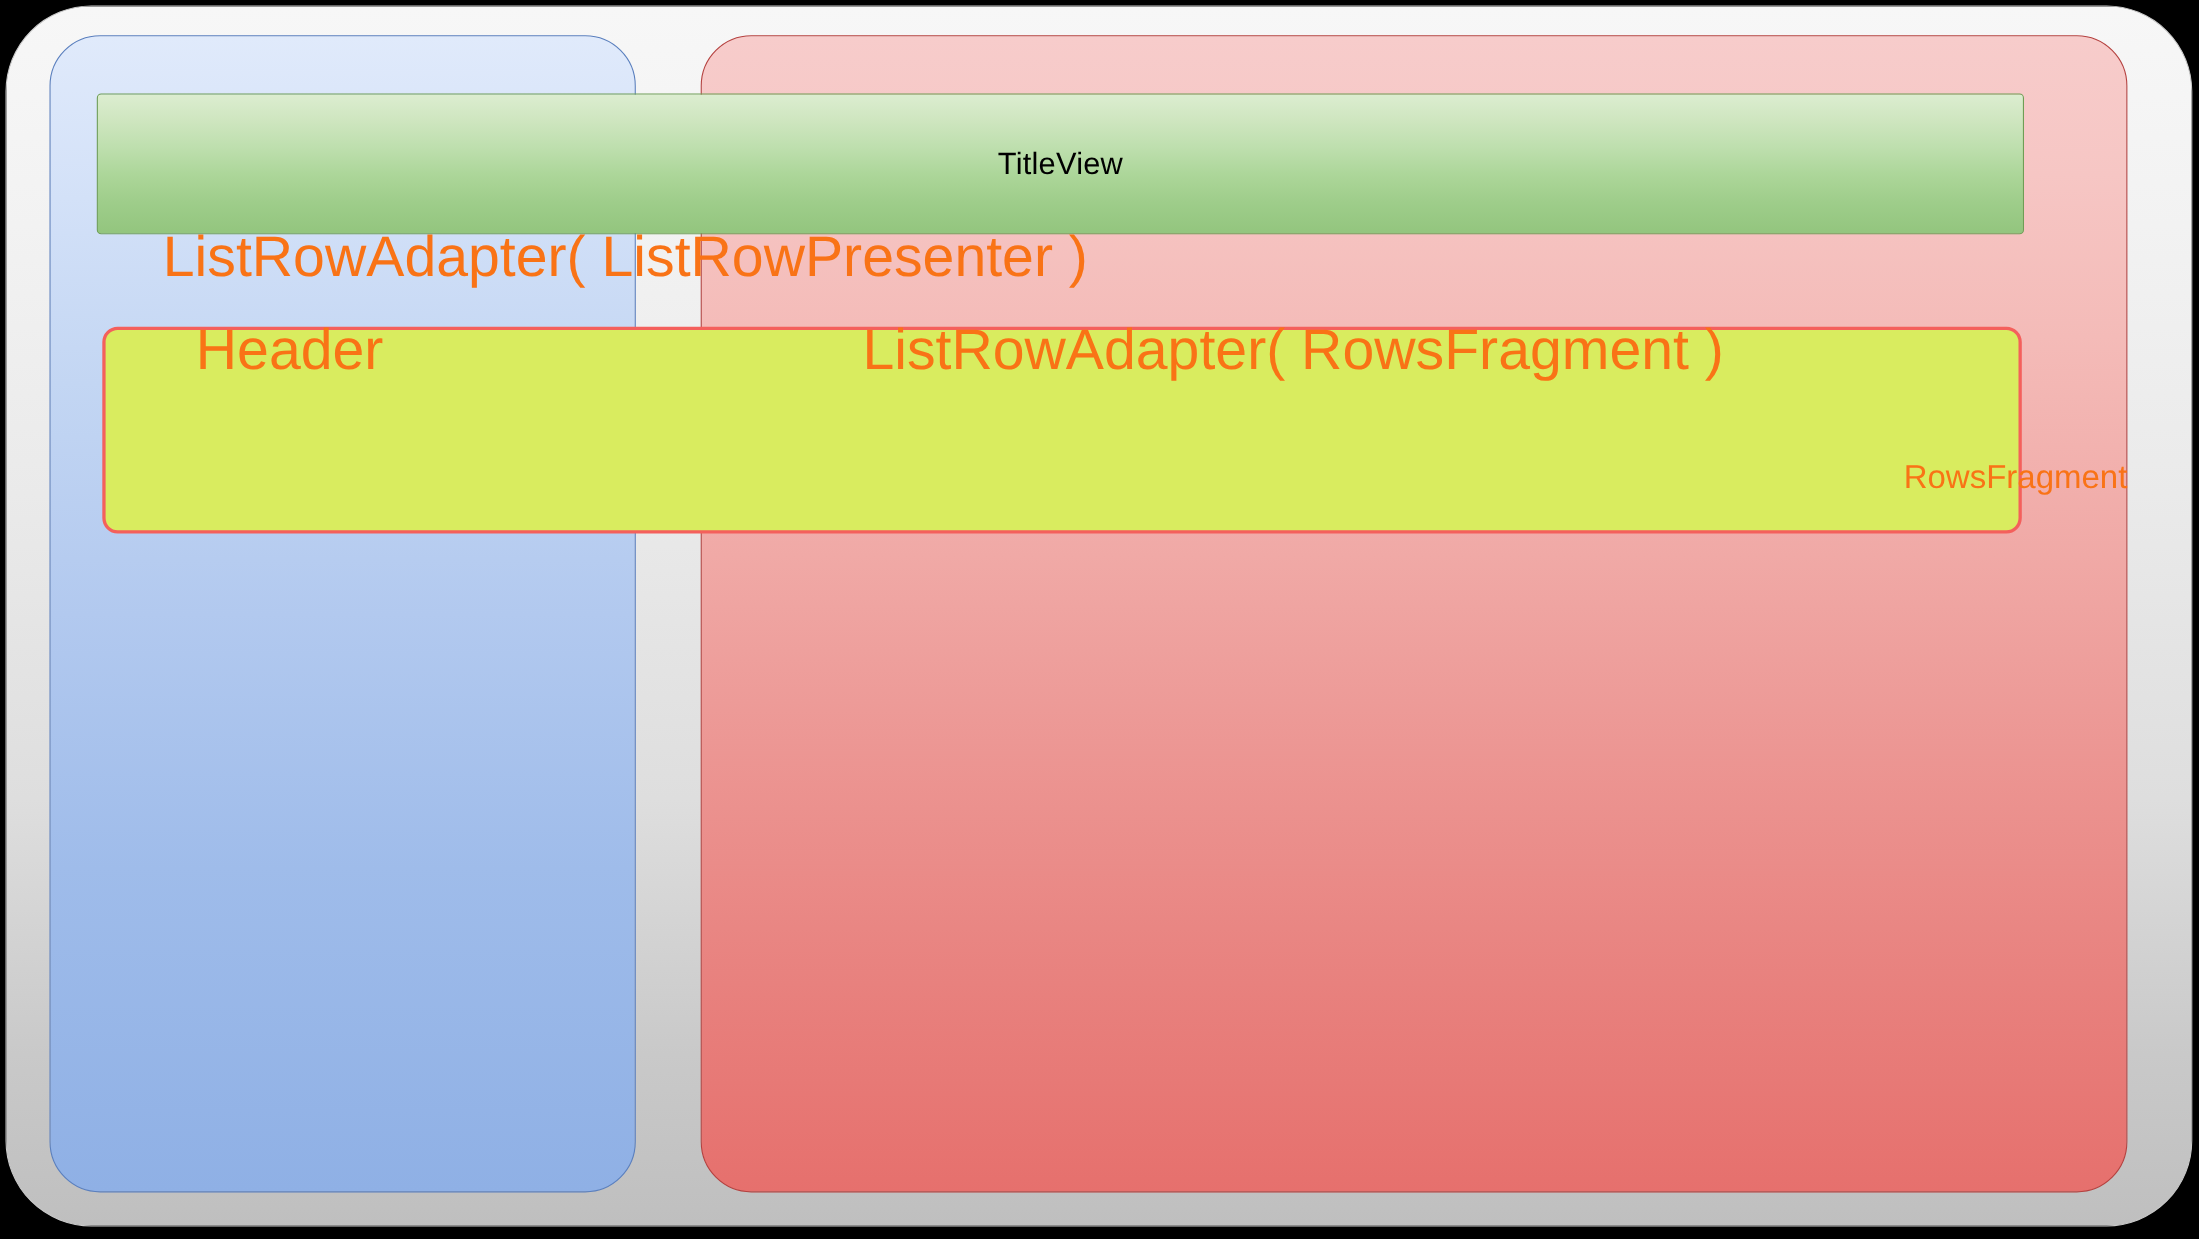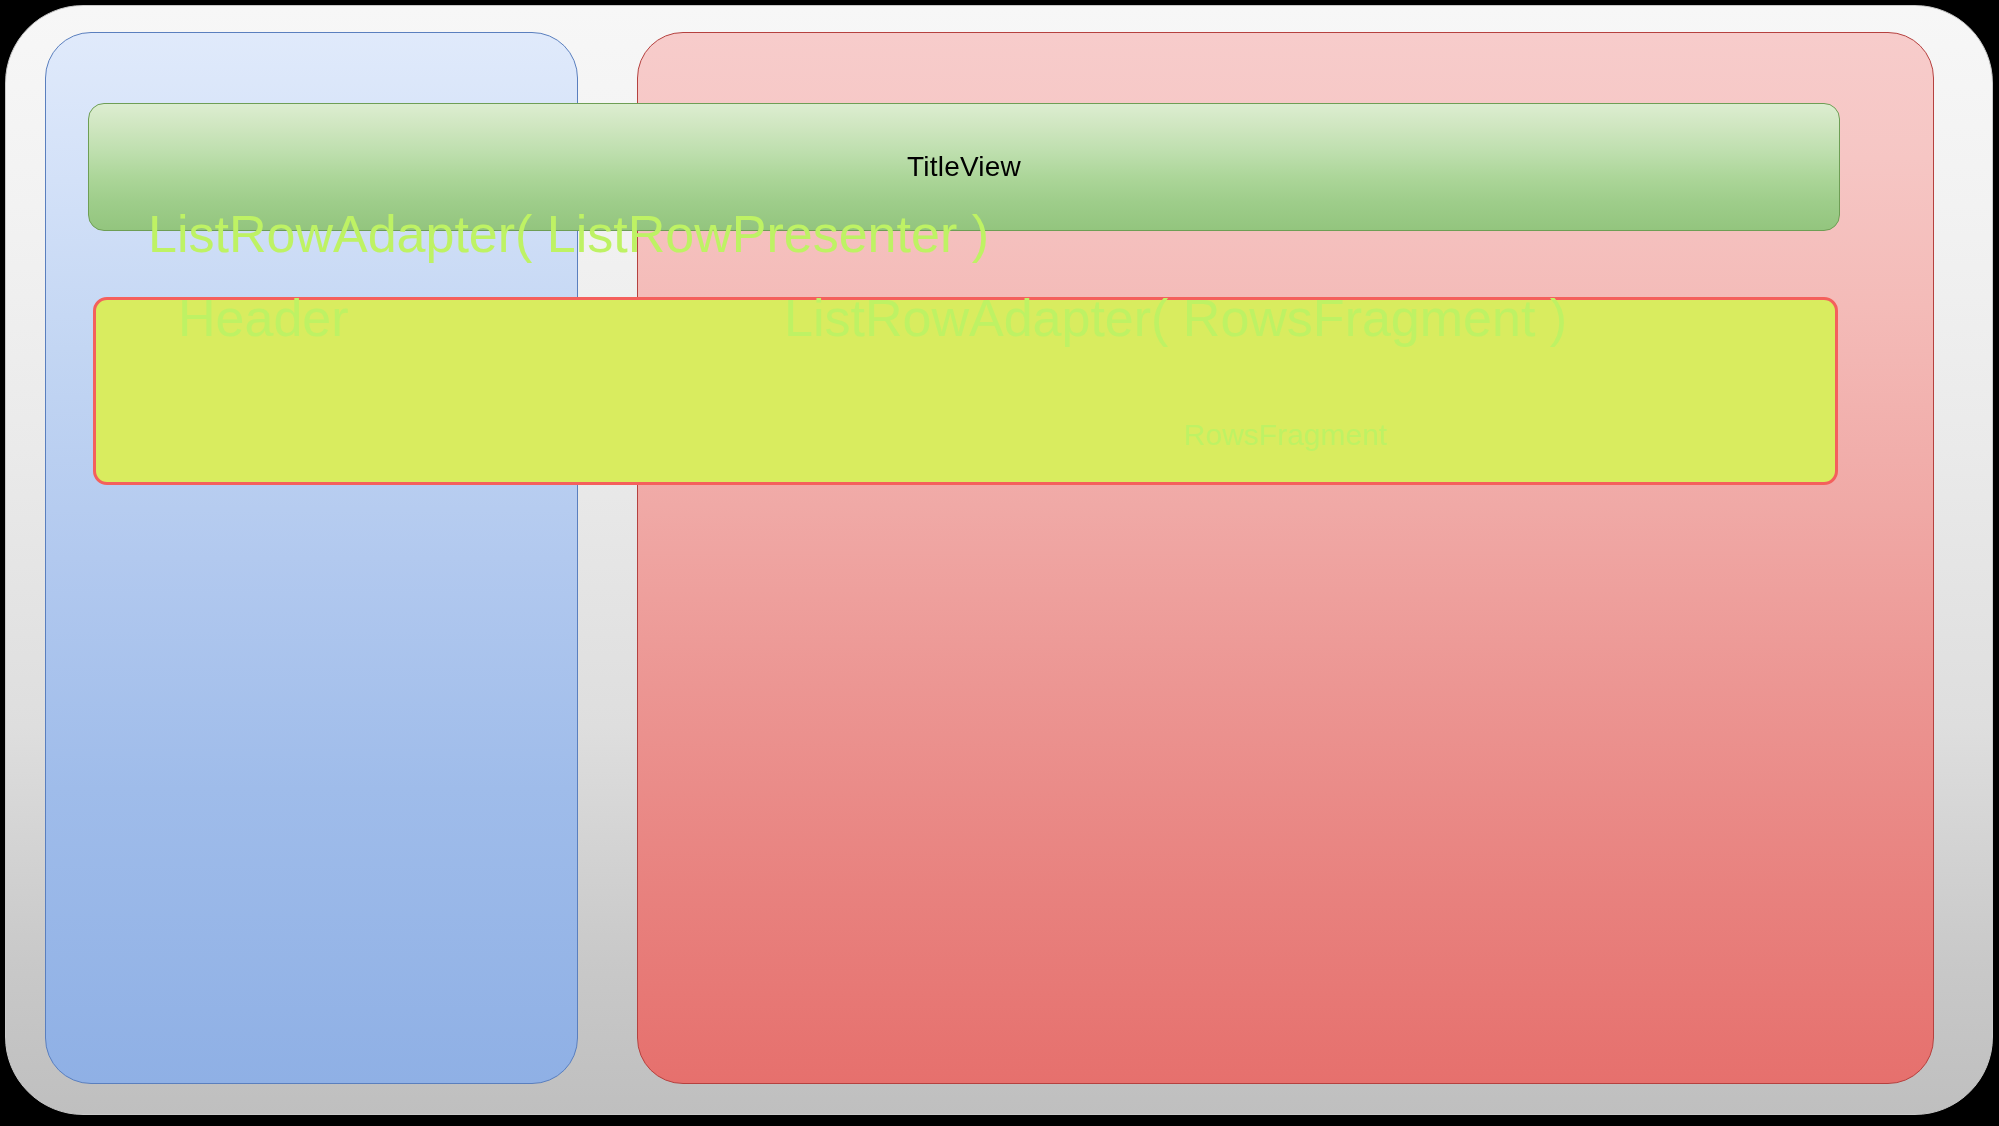--- a/index.html
+++ b/index.html
@@ -77,24 +77,24 @@
         #e8817e 82%,
         #e6706d 100%);
     border: 1px solid #b5413f;
     box-sizing: border-box;
   }
 
   
   .title-view {
     position: absolute;
     left: 88px;
-    top: 103px;
+    top: 85px;
     width: 1752px;
     height: 128px;
-    border-radius: 16px;
+    border-radius: 4px;
     background: linear-gradient(180deg,
         #dcedd0 0%,
         #cfe6c0 18%,
         #bedfae 38%,
         #acd699 58%,
         #9ecd8a 78%,
         #93c57e 100%);
     border: 1px solid #6e9e55;
     box-sizing: border-box;
     display: flex;
@@ -117,21 +117,21 @@
     height: 188px;
     border-radius: 14px;
     background: #d9ec5f;
     border: 3px solid #f4605c;
     box-sizing: border-box;
   }
 
   
   .label {
     position: absolute;
-    color: #bef264;
+    color: #f97316;
     font-family: "Liberation Sans", sans-serif;
     white-space: nowrap;
   }
 
   .label-listrowadapter-listrowpresenter {
     left: 148px;
     top: 203px;
     font-size: 52px;
     line-height: 62px;
   }
@@ -155,21 +155,21 @@
     top: 418px;
     width: 533px;
     text-align: center;
     font-size: 30px;
   }
 
   .label-rows-fragment {
     left: 637px;
     top: 418px;
     width: 1297px;
-    text-align: center;
+    text-align: right;
     font-size: 30px;
   }
 </style>
 </head>
 <body>
 
 <div id="stage">
 
   <div class="outer-shell"></div>
 

